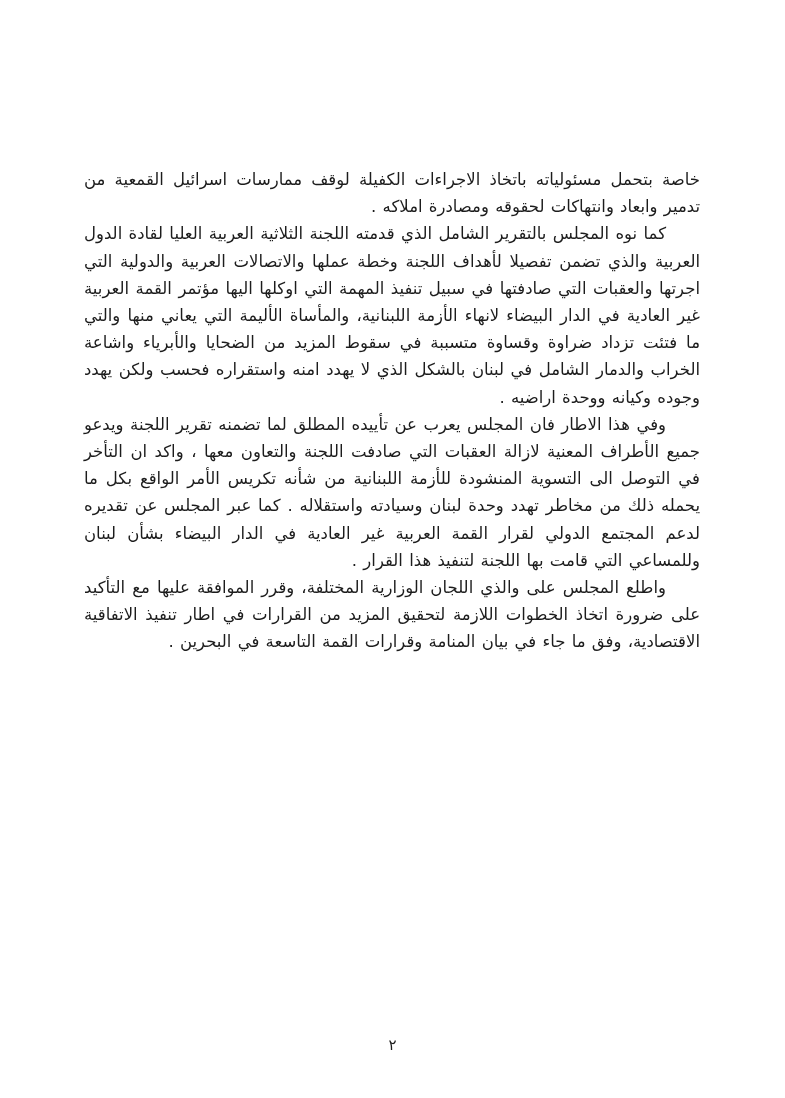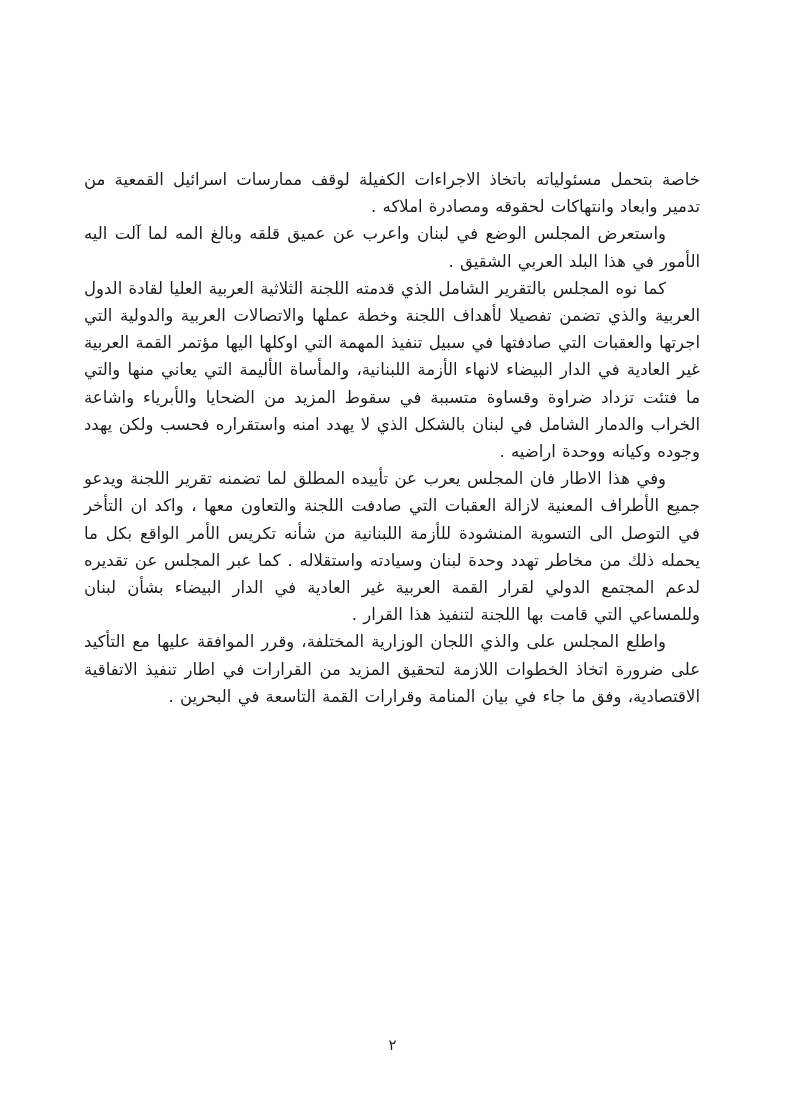--- a/index.html
+++ b/index.html
@@ -52,21 +52,20 @@
     direction: rtl;
   }
 </style>
 </head>
 <body>
 
 <div class="page">
 
   <div class="text-block">
     <p class="para">خاصة بتحمل مسئولياته باتخاذ الاجراءات الكفيلة لوقف ممارسات اسرائيل القمعية من تدمير وابعاد وانتهاكات لحقوقه ومصادرة املاكه .</p>
-    <p class="para indent">واستعرض المجلس الوضع في لبنان واعرب عن عميق قلقه وبالغ المه لما آلت اليه الأمور في هذا البلد العربي الشقيق .</p>
     <p class="para indent">كما نوه المجلس بالتقرير الشامل الذي قدمته اللجنة الثلاثية العربية العليا لقادة الدول العربية والذي تضمن تفصيلا لأهداف اللجنة وخطة عملها والاتصالات العربية والدولية التي اجرتها والعقبات التي صادفتها في سبيل تنفيذ المهمة التي اوكلها اليها مؤتمر القمة العربية غير العادية في الدار البيضاء لانهاء الأزمة اللبنانية، والمأساة الأليمة التي يعاني منها والتي ما فتئت تزداد ضراوة وقساوة متسببة في سقوط المزيد من الضحايا والأبرياء واشاعة الخراب والدمار الشامل في لبنان بالشكل الذي لا يهدد امنه واستقراره فحسب ولكن يهدد وجوده وكيانه ووحدة اراضيه .</p>
     <p class="para indent">وفي هذا الاطار فان المجلس يعرب عن تأييده المطلق لما تضمنه تقرير اللجنة ويدعو جميع الأطراف المعنية لازالة العقبات التي صادفت اللجنة والتعاون معها ، واكد ان التأخر في التوصل الى التسوية المنشودة للأزمة اللبنانية من شأنه تكريس الأمر الواقع بكل ما يحمله ذلك من مخاطر تهدد وحدة لبنان وسيادته واستقلاله . كما عبر المجلس عن تقديره لدعم المجتمع الدولي لقرار القمة العربية غير العادية في الدار البيضاء بشأن لبنان وللمساعي التي قامت بها اللجنة لتنفيذ هذا القرار .</p>
     <p class="para indent">واطلع المجلس على والذي اللجان الوزارية المختلفة، وقرر الموافقة عليها مع التأكيد على ضرورة اتخاذ الخطوات اللازمة لتحقيق المزيد من القرارات في اطار تنفيذ الاتفاقية الاقتصادية، وفق ما جاء في بيان المنامة وقرارات القمة التاسعة في البحرين .</p>
   </div>
 
   <div class="page-number">٢</div>
 
 </div>
 
 </body></html>

